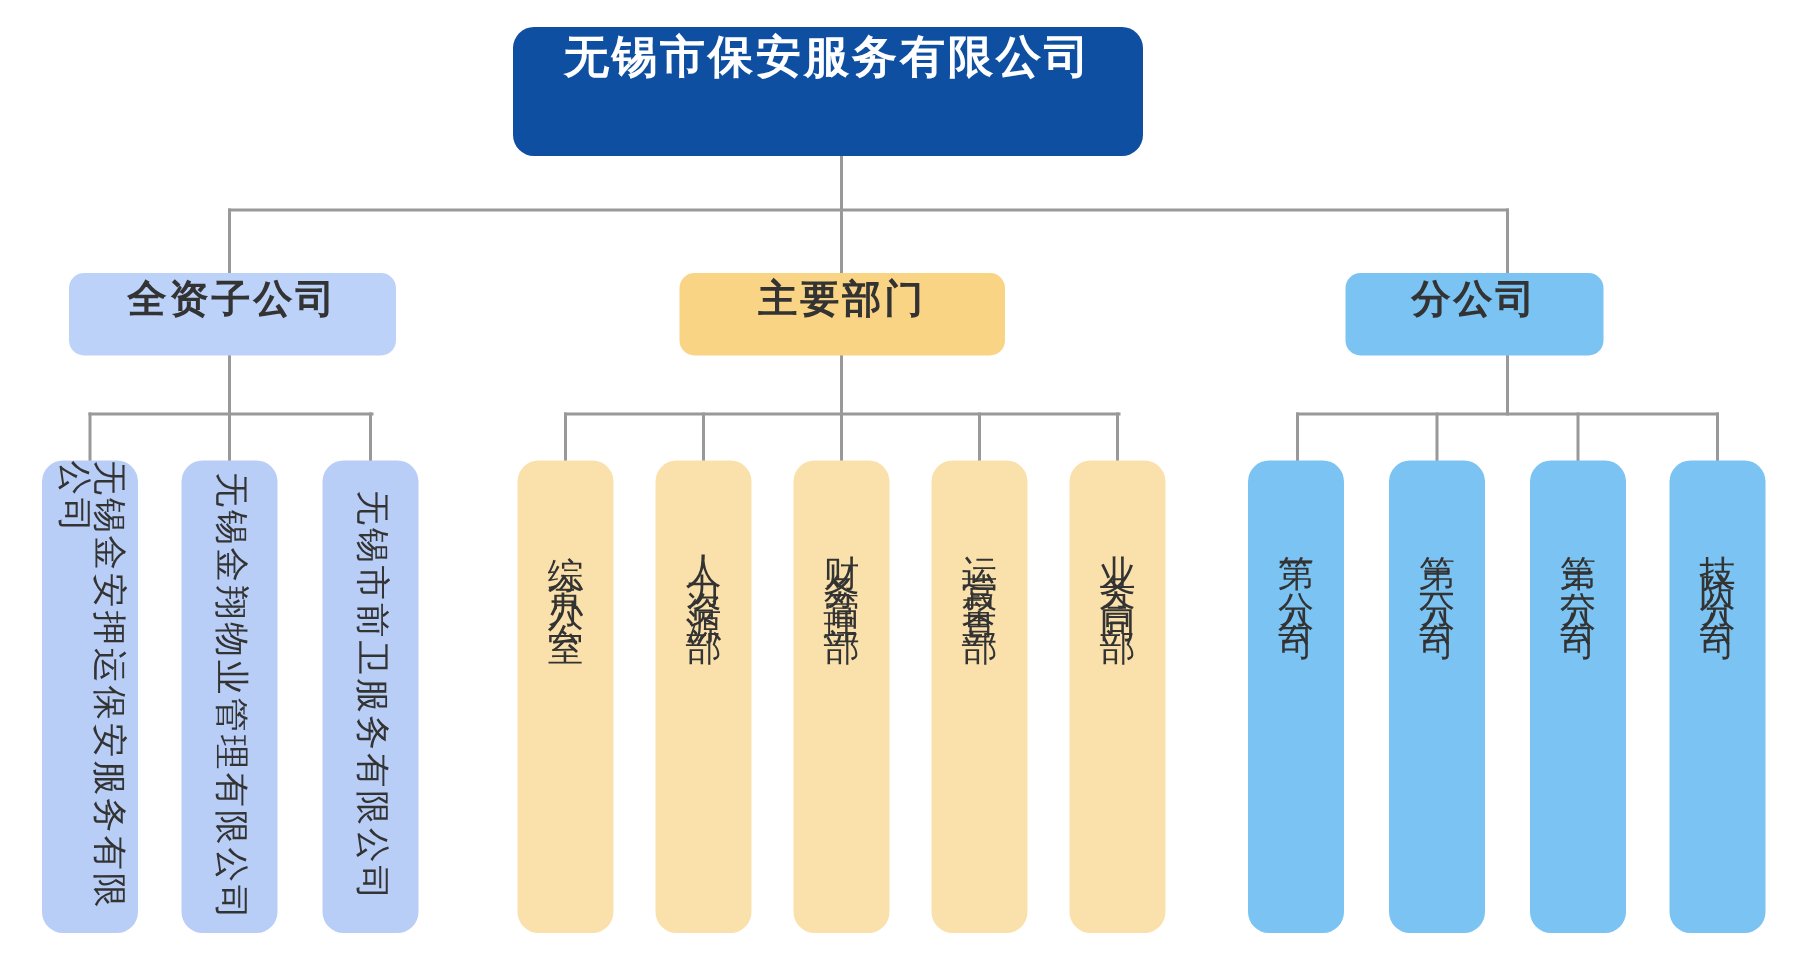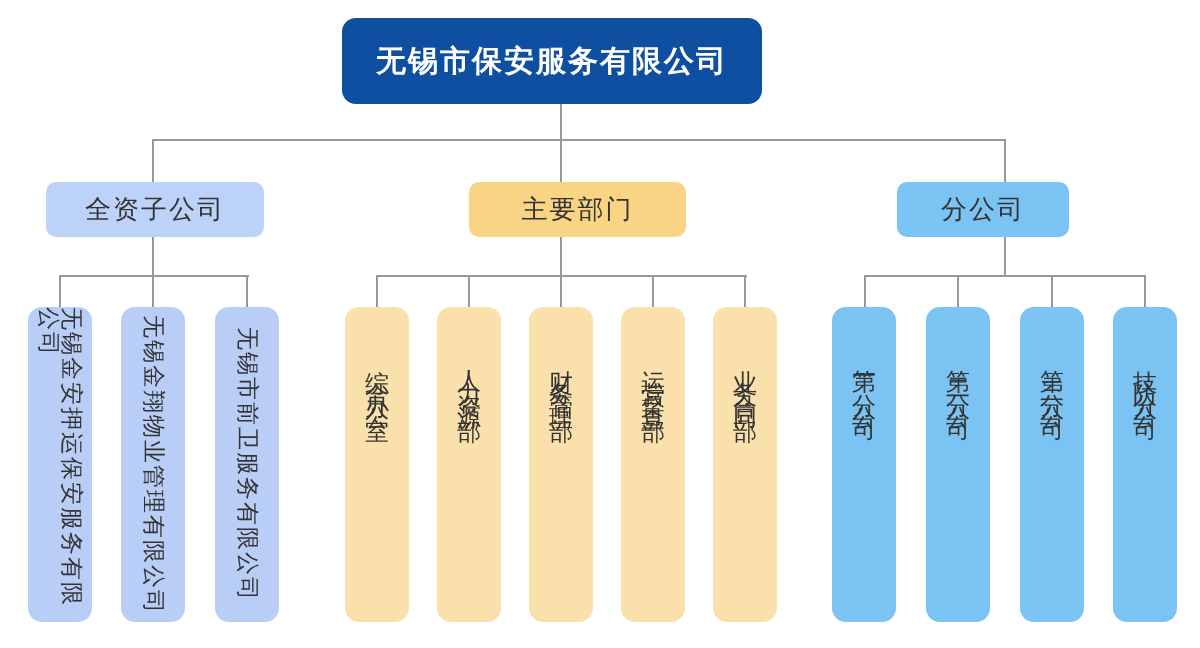--- a/index.html
+++ b/index.html
@@ -16,42 +16,41 @@
     overflow: hidden;
   }
   .line {
     position: absolute;
     background: var(--line, #999999);
   }
   .node {
     position: absolute;
     box-sizing: border-box;
     display: flex;
-    align-items: center;
     justify-content: center;
     color: var(--text, #333333);
   }
   .root {
     left: 342px; top: 18px; width: 420px; height: 86px;
     background: var(--root_bg, #0f4fa1);
     border-radius: 14px;
     color: var(--root_text, #ffffff);
     font-size: 30px;
     font-weight: bold;
     letter-spacing: 2px;
   }
   .header {
     top: 182px; height: 55px;
     border-radius: 10px;
     font-size: 26px;
-    font-weight: 400;
+    font-weight: 700;
     letter-spacing: 2px;
   }
   .header.h1 { left: 46px;  width: 218px; background: var(--g1_header, #bdd2f9); }
-  .header.h2 { left: 453px; width: 217px; background: var(--g2_header, #f9d484); margin-left: 16px; }
+  .header.h2 { left: 453px; width: 217px; background: var(--g2_header, #f9d484); }
   .header.h3 { left: 897px; width: 172px; background: var(--g3_header, #7bc3f2); }
 
   .leaf {
     top: 307px; height: 315px; width: 64px;
     border-radius: 14px;
     font-size: 24px;
     align-items: flex-start;
   }
   .leaf.c1 { background: var(--g1_leaf, #b9cef7); }
   .leaf.c2 { background: var(--g2_leaf, #fae1ab); }

